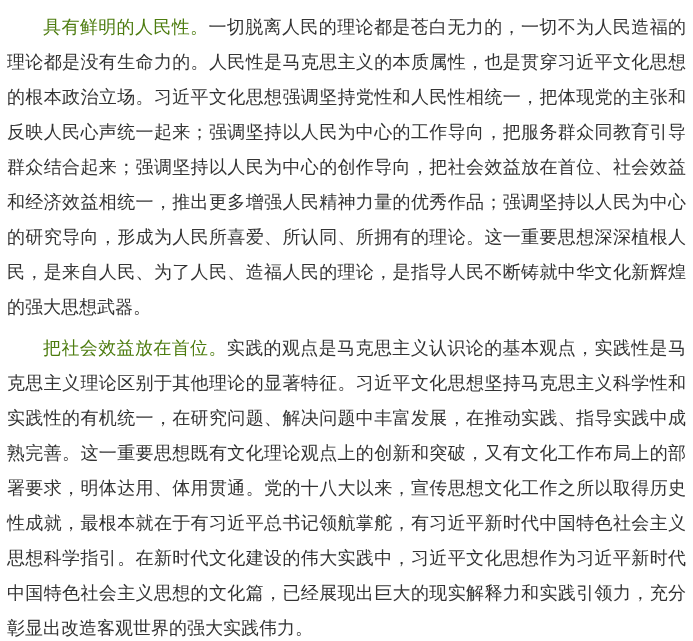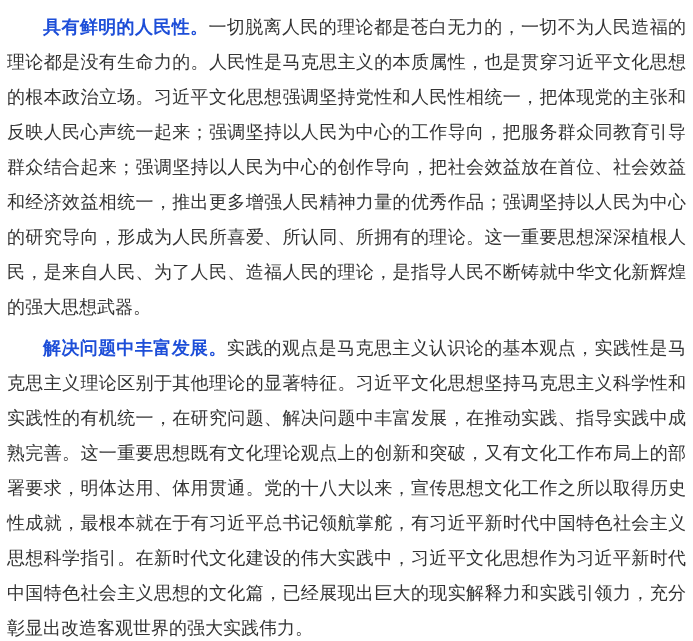--- a/index.html
+++ b/index.html
@@ -22,23 +22,23 @@
     font-size: 18px;
     line-height: 35px;
     color: #333333;
     text-align: justify;
     text-justify: inter-ideograph;
     text-indent: 2em;
     letter-spacing: 0;
     word-break: break-all;
   }
   .para .lead {
-    font-weight: bold;
-    color: #1d4ed8;
+    font-weight: normal;
+    color: #4d7c0f;
   }
 </style>
 </head>
 <body>
 
 <div class="article">
   <p class="para"><span class="lead">具有鲜明的人民性。</span><span>一切脱离人民的理论都是苍白无力的，一切不为人民造福的理论都是没有生命力的。人民性是马克思主义的本质属性，也是贯穿习近平文化思想的根本政治立场。习近平文化思想强调坚持党性和人民性相统一，把体现党的主张和反映人民心声统一起来；强调坚持以人民为中心的工作导向，把服务群众同教育引导群众结合起来；强调坚持以人民为中心的创作导向，把社会效益放在首位、社会效益和经济效益相统一，推出更多增强人民精神力量的优秀作品；强调坚持以人民为中心的研究导向，形成为人民所喜爱、所认同、所拥有的理论。这一重要思想深深植根人民，是来自人民、为了人民、造福人民的理论，是指导人民不断铸就中华文化新辉煌的强大思想武器。</span></p>
-  <p class="para"><span class="lead">解决问题中丰富发展。</span><span>实践的观点是马克思主义认识论的基本观点，实践性是马克思主义理论区别于其他理论的显著特征。习近平文化思想坚持马克思主义科学性和实践性的有机统一，在研究问题、解决问题中丰富发展，在推动实践、指导实践中成熟完善。这一重要思想既有文化理论观点上的创新和突破，又有文化工作布局上的部署要求，明体达用、体用贯通。党的十八大以来，宣传思想文化工作之所以取得历史性成就，最根本就在于有习近平总书记领航掌舵，有习近平新时代中国特色社会主义思想科学指引。在新时代文化建设的伟大实践中，习近平文化思想作为习近平新时代中国特色社会主义思想的文化篇，已经展现出巨大的现实解释力和实践引领力，充分彰显出改造客观世界的强大实践伟力。</span></p>
+  <p class="para"><span class="lead">把社会效益放在首位。</span><span>实践的观点是马克思主义认识论的基本观点，实践性是马克思主义理论区别于其他理论的显著特征。习近平文化思想坚持马克思主义科学性和实践性的有机统一，在研究问题、解决问题中丰富发展，在推动实践、指导实践中成熟完善。这一重要思想既有文化理论观点上的创新和突破，又有文化工作布局上的部署要求，明体达用、体用贯通。党的十八大以来，宣传思想文化工作之所以取得历史性成就，最根本就在于有习近平总书记领航掌舵，有习近平新时代中国特色社会主义思想科学指引。在新时代文化建设的伟大实践中，习近平文化思想作为习近平新时代中国特色社会主义思想的文化篇，已经展现出巨大的现实解释力和实践引领力，充分彰显出改造客观世界的强大实践伟力。</span></p>
 </div>
 
 </body></html>

